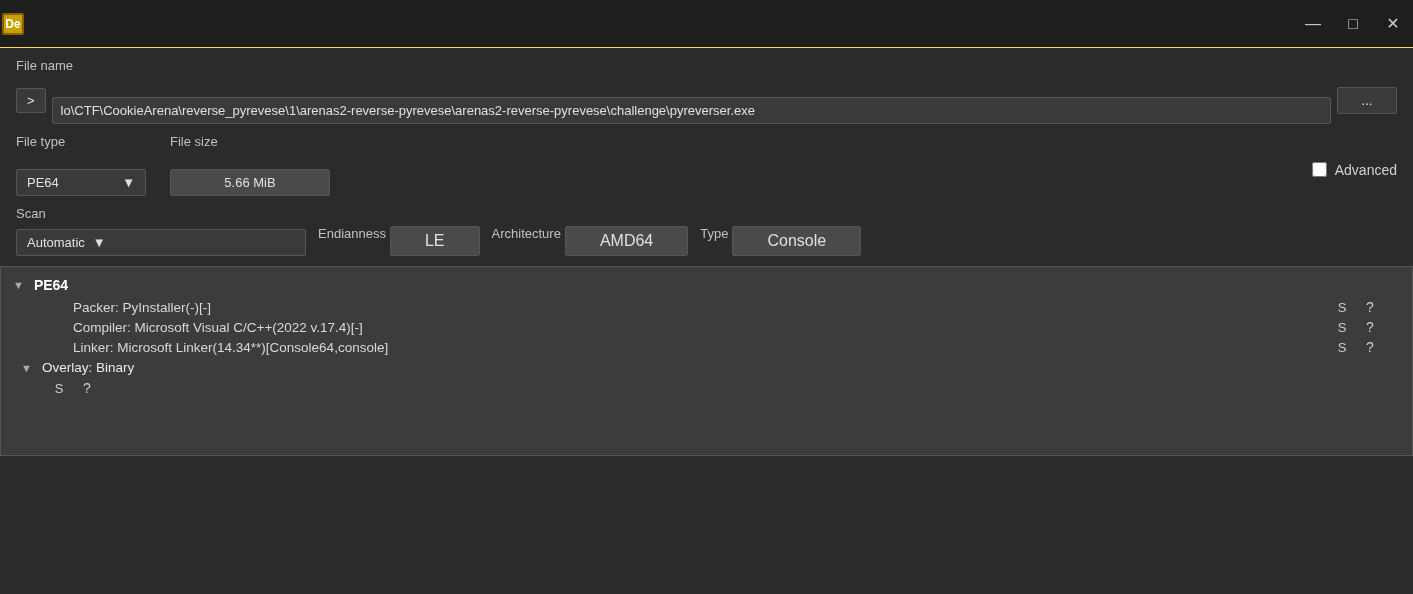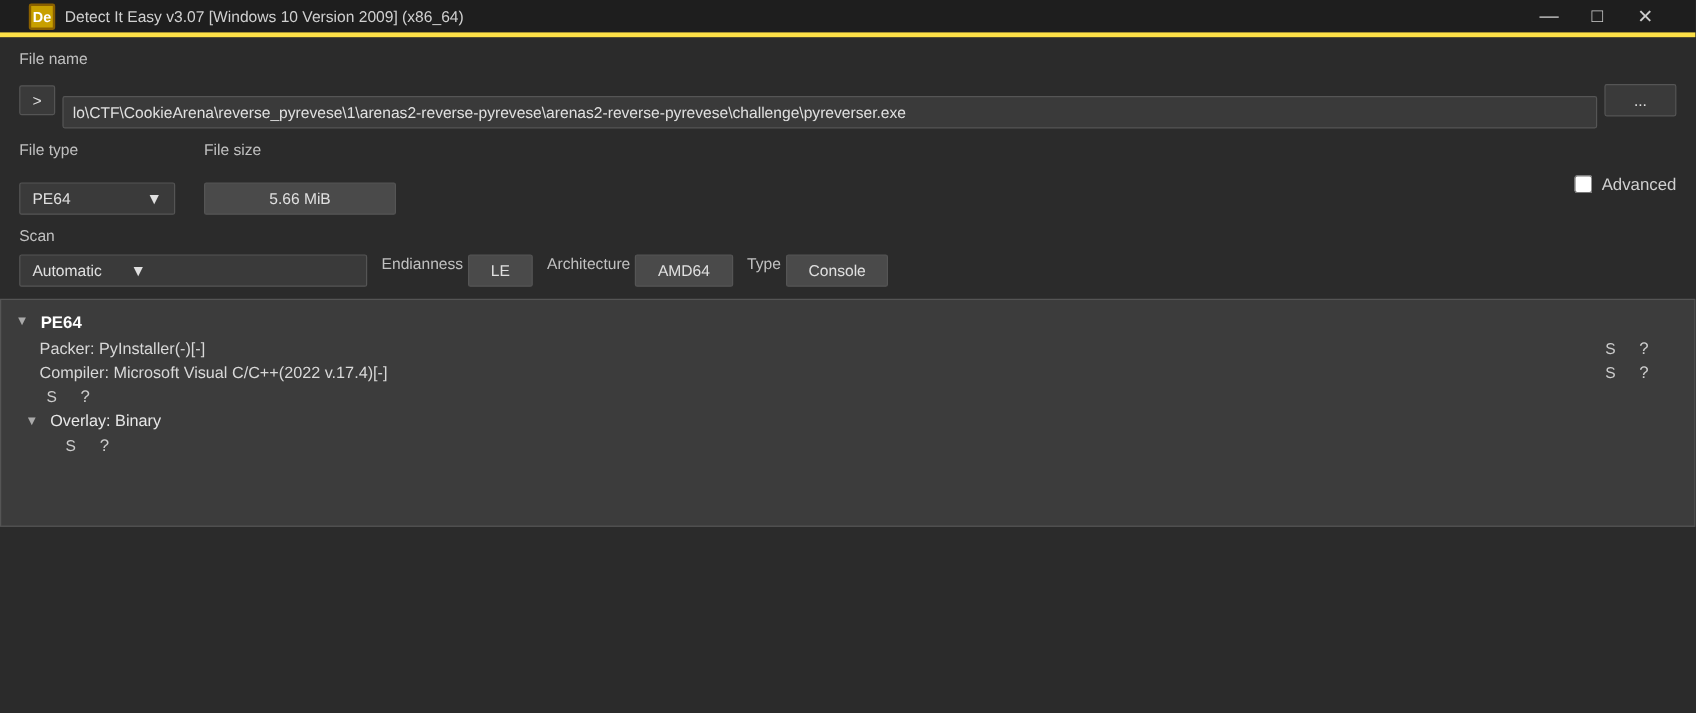--- a/index.html
+++ b/index.html
@@ -12,23 +12,23 @@
       overflow: hidden;
       font-size: 14px;
     }
 
     
     .title-bar {
       background: #1e1e1e;
       display: flex;
       align-items: center;
       justify-content: space-between;
-      padding: 0 24px;
-      height: 31px;
-      border-bottom: 4px solid #fde047;
+      padding: 0 2px;
+      height: 48px;
+      border-bottom: 1px solid #fde047;
     }
     .title-bar-left {
       display: flex;
       align-items: center;
       gap: 8px;
     }
     .app-icon {
       width: 22px;
       height: 22px;
       background: #c8a000;
@@ -133,21 +133,21 @@
       color: #e0e0e0;
       padding: 5px 16px;
       font-size: 13px;
       border-radius: 2px;
       text-align: center;
       min-width: 160px;
     }
     .advanced-row {
       margin-left: auto;
       display: flex;
-      align-items: flex-end;
+      align-items: flex-start;
       gap: 8px;
       padding-top: 28px;
     }
     .checkbox-adv {
       width: 15px;
       height: 15px;
       border: 1px solid #888;
       background: transparent;
       cursor: pointer;
     }
@@ -163,29 +163,29 @@
     .scan-dropdown {
       background: #3a3a3a;
       border: 1px solid #555;
       color: #e0e0e0;
       padding: 5px 10px;
       font-size: 13px;
       cursor: pointer;
       border-radius: 2px;
       display: flex;
       align-items: center;
-      gap: 24px;
+      gap: 8px;
       min-width: 290px;
     }
     .info-btn {
       background: #4a4a4a;
       border: 1px solid #555;
       color: #e0e0e0;
-      padding: 5px 18px;
-      font-size: 13px;
+      padding: 5px 34px;
+      font-size: 16px;
       border-radius: 2px;
       cursor: pointer;
       text-align: center;
     }
 
     .scan-info-group {
       display: flex;
       flex-direction: row;
       gap: 4px;
     }
@@ -207,20 +207,21 @@
     .result-row.header-row {
       font-weight: 600;
       color: #fff;
       font-size: 14px;
       padding: 4px 12px;
     }
     .result-row.item-row {
       color: #d8d8d8;
       font-size: 13.5px;
       padding: 2px 32px;
+      margin-left: 40px;
     }
     .result-row.sub-header {
       font-weight: 500;
       color: #e8e8e8;
       font-size: 13.5px;
       padding: 3px 20px;
     }
     .result-row.sub-item {
       color: #d8d8d8;
       font-size: 13.5px;
@@ -273,21 +274,20 @@
       gap: 12px;
       align-items: flex-end;
     }
   </style>
 </head>
 <body>
 
 <div class="title-bar">
   <div class="title-bar-left">
     <div class="app-icon">De</div>
-    <span class="title-text">Detect It Easy v3.07 [Windows 10 Version 2009] (x86_64)</span>
   </div>
   <div class="title-bar-controls">
     <button class="title-btn">—</button>
     <button class="title-btn">□</button>
     <button class="title-btn close">✕</button>
   </div>
 </div>
 
 <div class="top-section">
 
@@ -363,20 +363,21 @@
     <span class="result-q">?</span>
   </div>
 
   <div class="result-row item-row">
     <span class="result-text">Compiler: Microsoft Visual C/C++(2022 v.17.4)[‑]</span>
     <span class="result-s">S</span>
     <span class="result-q">?</span>
   </div>
 
   <div class="result-row item-row">
+    <span class="result-text">Linker: Microsoft Linker(14.34**)[Console64,console]</span>
     <span class="result-s">S</span>
     <span class="result-q">?</span>
   </div>
 
   <div class="result-row sub-header">
     <span class="expand-arrow">▼</span>
     <span class="result-text">Overlay: Binary</span>
   </div>
 
   <div class="result-row sub-item">

